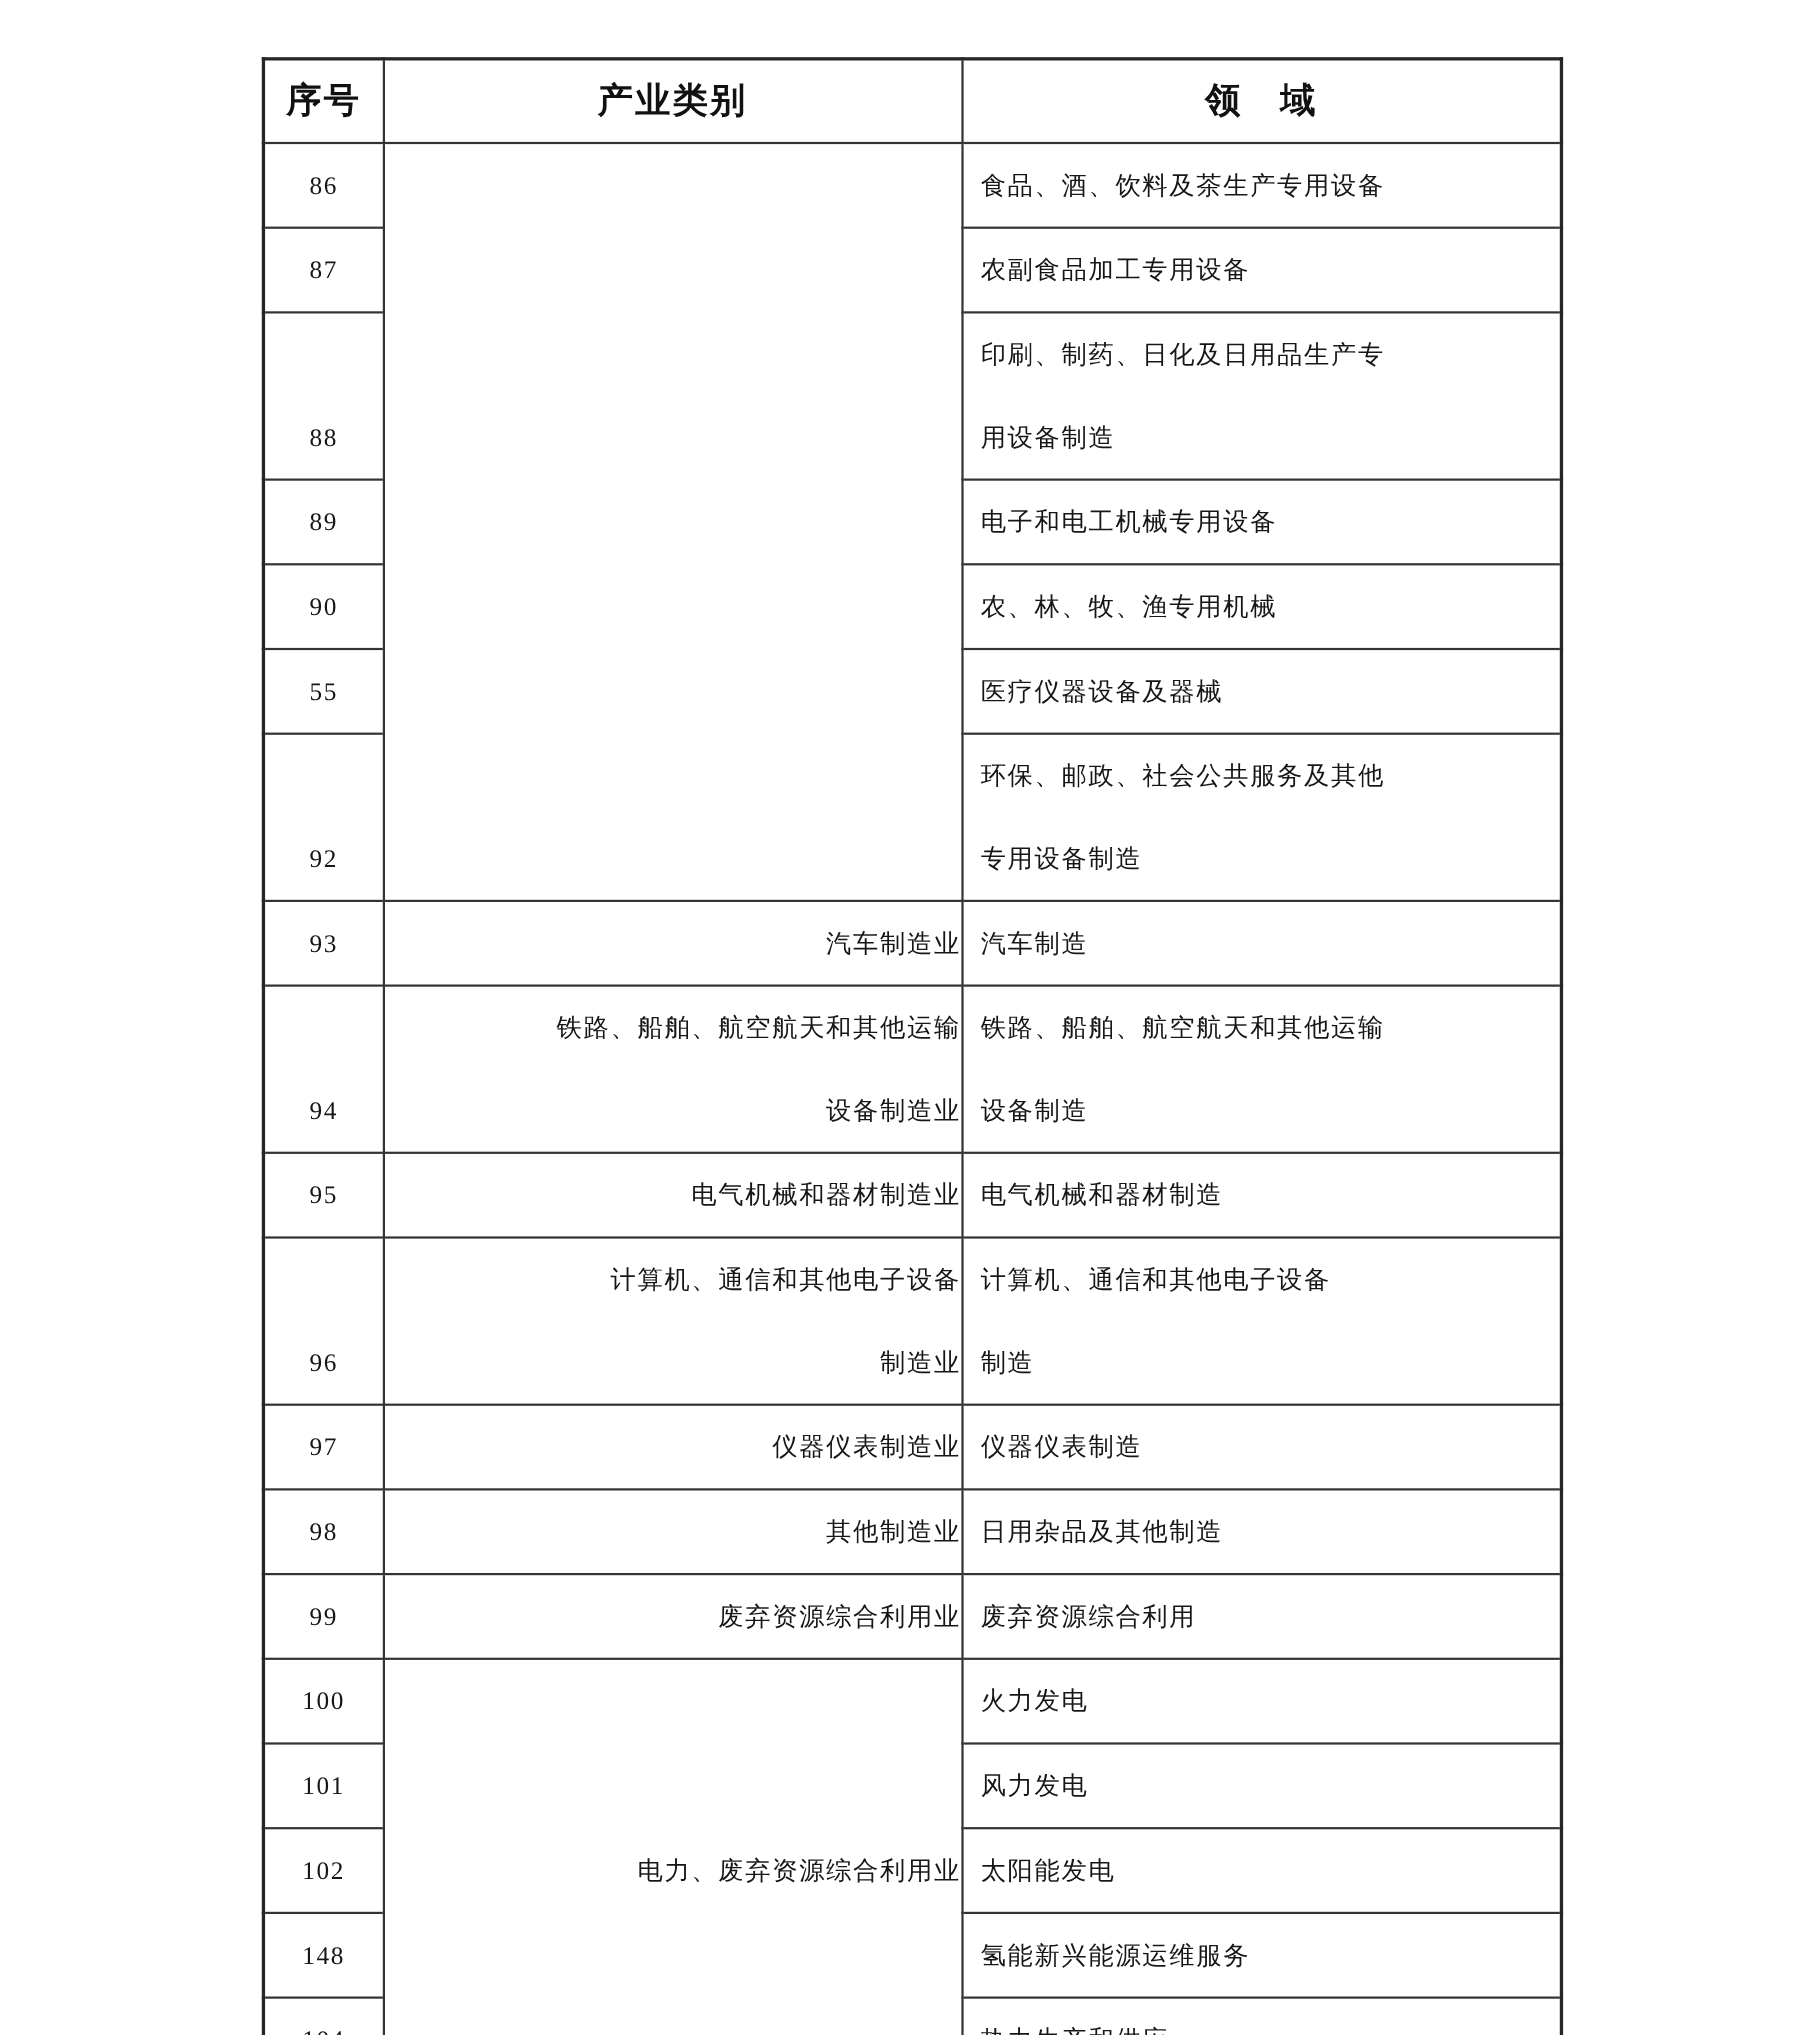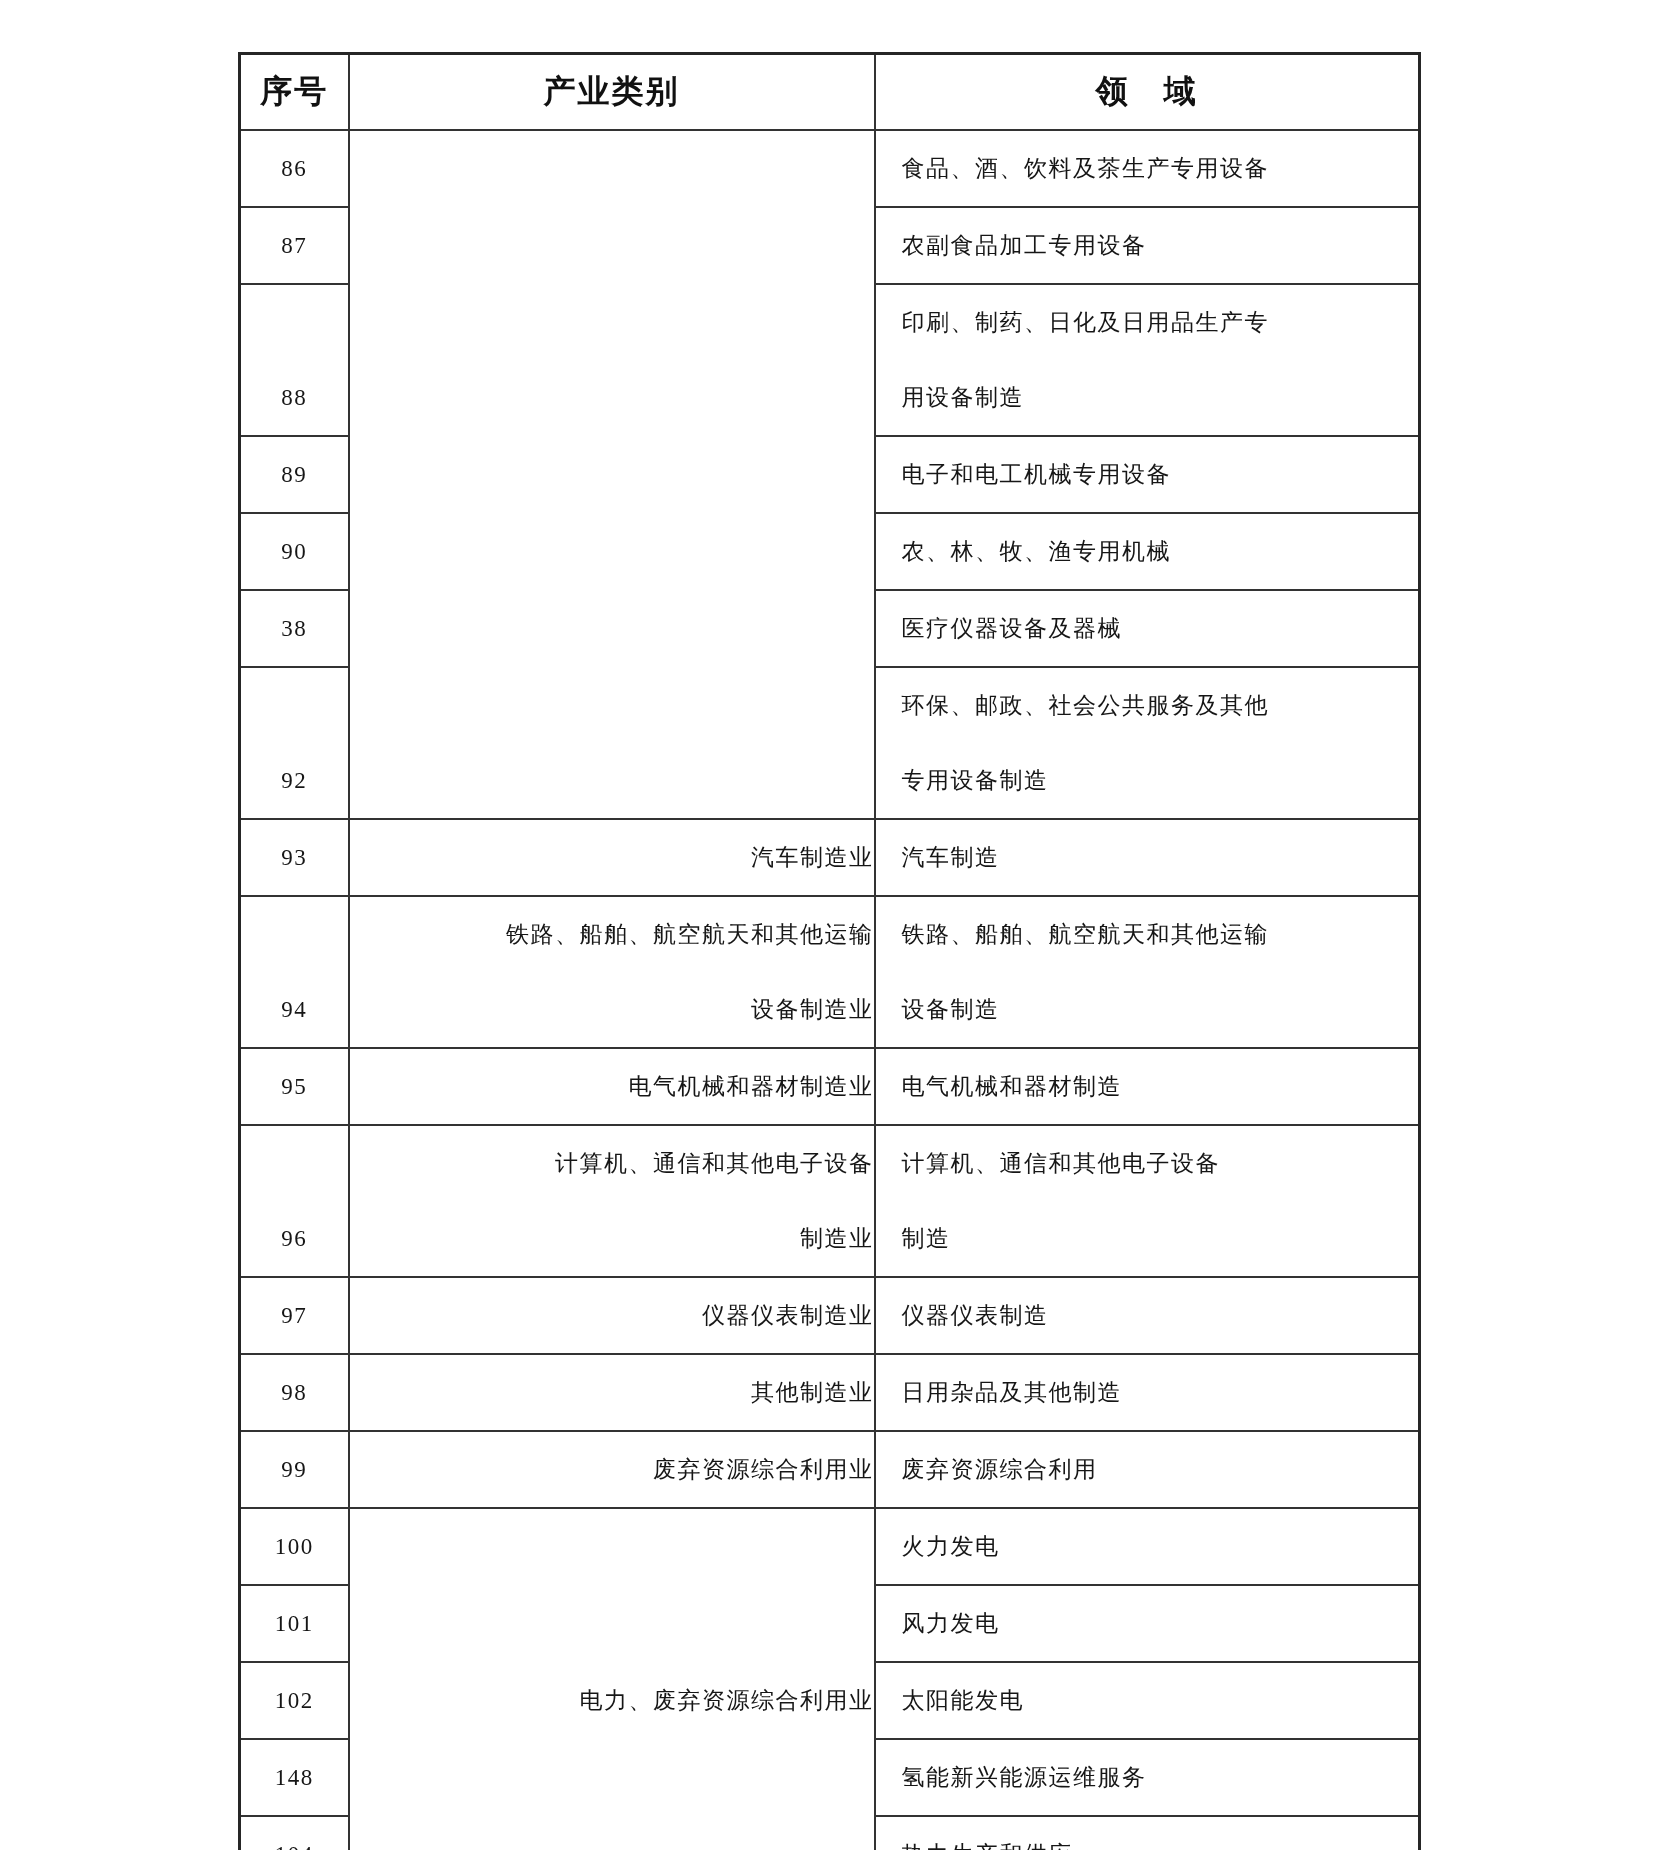--- a/index.html
+++ b/index.html
@@ -62,21 +62,21 @@
     text-align: right;
     vertical-align: bottom;
     white-space: pre-line;
   }
   td.cat.merged {
     vertical-align: middle;
   }
   td.fld {
     text-align: left;
     vertical-align: bottom;
-    padding-left: 26px;
+    padding-left: 16px;
     white-space: pre-line;
     font-family: Liberation Serif, serif;
   }
 </style>
 </head>
 <body>
 
 <div class="page">
   <table class="industry-table">
     <colgroup>
@@ -108,21 +108,21 @@
     </tr>
     <tr class="s">
       <td class="no">89</td>
       <td class="fld">电子和电工机械专用设备</td>
     </tr>
     <tr class="s">
       <td class="no">90</td>
       <td class="fld">农、林、牧、渔专用机械</td>
     </tr>
     <tr class="s">
-      <td class="no">38</td>
+      <td class="no">55</td>
       <td class="fld">医疗仪器设备及器械</td>
     </tr>
     <tr class="d">
       <td class="no">92</td>
       <td class="fld">环保、邮政、社会公共服务及其他
 专用设备制造</td>
     </tr>
 
     <tr class="s">
       <td class="no">93</td>

